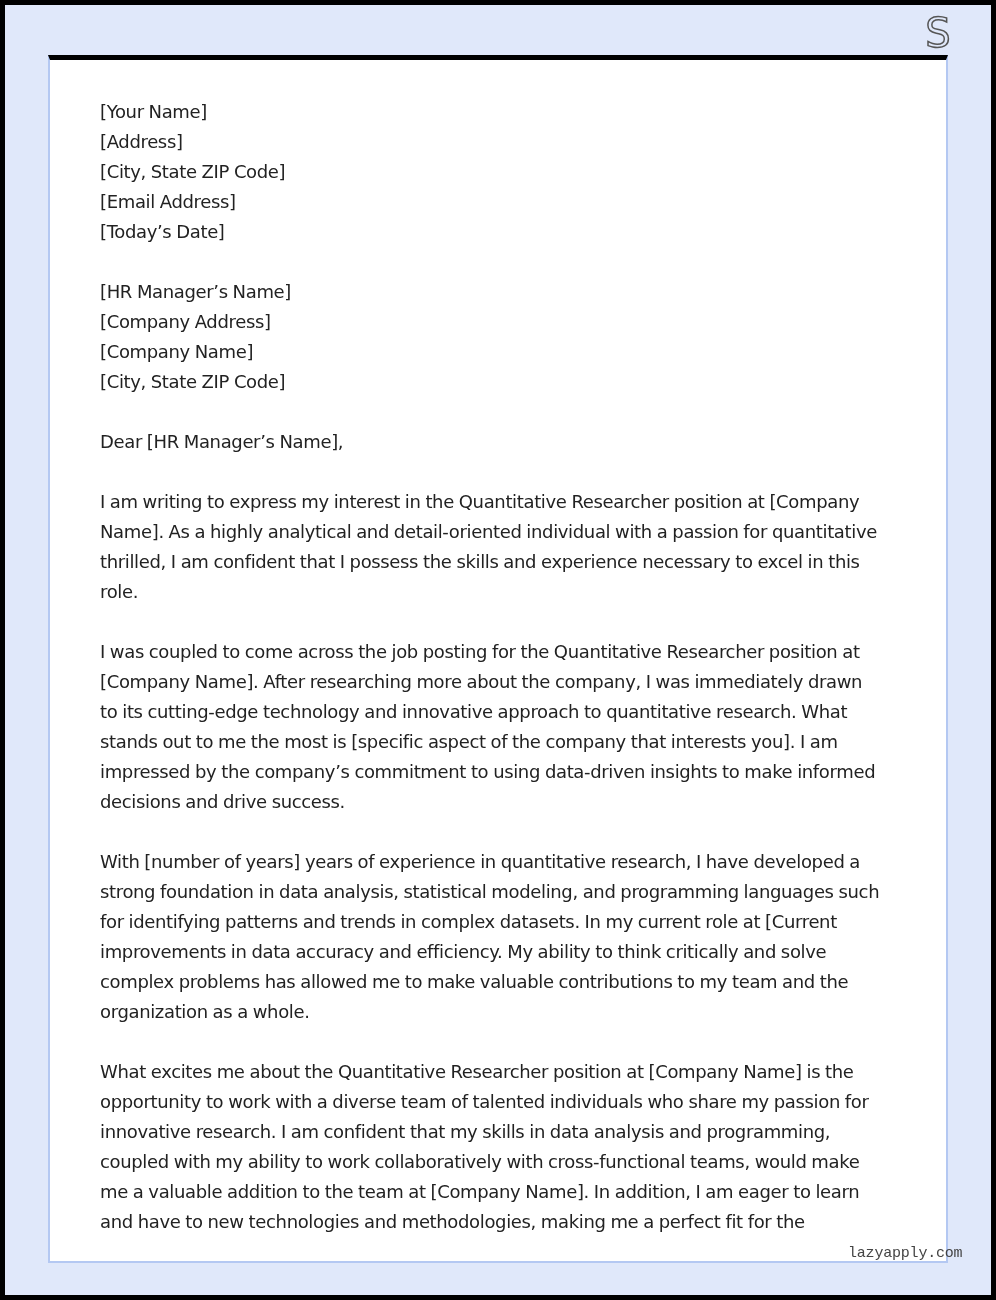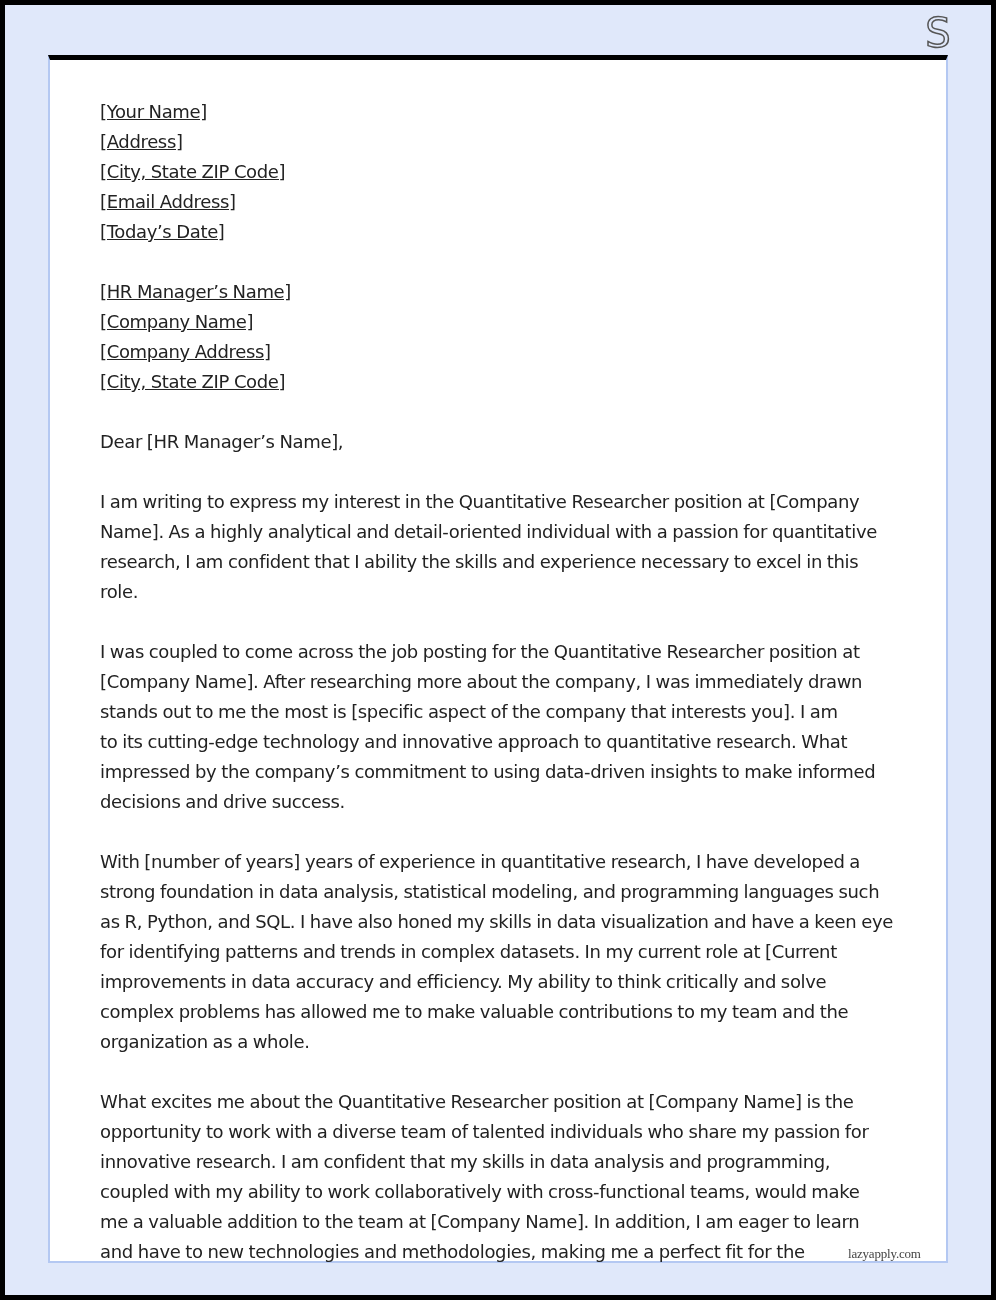--- a/index.html
+++ b/index.html
@@ -60,31 +60,30 @@
       letter-spacing: -0.35px;
       word-spacing: -0.5px;
       z-index: 2;
     }
     .content .line {
       display: block;
       white-space: nowrap;
     }
     .content .block {
       margin: 0 0 30px 0;
-      text-decoration: underline;
     }
     .content p {
       margin: 4px 0 30px 0;
     }
     .watermark {
       position: absolute;
       left: 843px;
       top: 1241px;
-      font-family: Liberation Serif, serif;
-      font-size: 13px;
+      font-family: Liberation Mono, monospace;
+      font-size: 15px;
       line-height: 16px;
       color: #444;
       z-index: 3;
       letter-spacing: -0.2px;
     }
   </style>
 </head>
 <body>
 
 <div class="frame">
@@ -96,49 +95,48 @@
     <div class="block">
       <span class="line">[Your Name]</span>
       <span class="line">[Address]</span>
       <span class="line">[City, State ZIP Code]</span>
       <span class="line">[Email Address]</span>
       <span class="line">[Today’s Date]</span>
     </div>
 
     <div class="block">
       <span class="line">[HR Manager’s Name]</span>
+      <span class="line">[Company Address]</span>
       <span class="line">[Company Name]</span>
-      <span class="line">[Company Address]</span>
       <span class="line">[City, State ZIP Code]</span>
     </div>
 
     <p>
       <span class="line">Dear [HR Manager’s Name],</span>
     </p>
 
     <p>
       <span class="line">I am writing to express my interest in the Quantitative Researcher position at [Company</span>
       <span class="line">Name]. As a highly analytical and detail-oriented individual with a passion for quantitative</span>
-      <span class="line">research, I am confident that I ability the skills and experience necessary to excel in this</span>
+      <span class="line">thrilled, I am confident that I possess the skills and experience necessary to excel in this</span>
       <span class="line">role.</span>
     </p>
 
     <p>
       <span class="line">I was coupled to come across the job posting for the Quantitative Researcher position at</span>
       <span class="line">[Company Name]. After researching more about the company, I was immediately drawn</span>
+      <span class="line">to its cutting-edge technology and innovative approach to quantitative research. What</span>
       <span class="line">stands out to me the most is [specific aspect of the company that interests you]. I am</span>
-      <span class="line">to its cutting-edge technology and innovative approach to quantitative research. What</span>
       <span class="line">impressed by the company’s commitment to using data-driven insights to make informed</span>
       <span class="line">decisions and drive success.</span>
     </p>
 
     <p>
       <span class="line">With [number of years] years of experience in quantitative research, I have developed a</span>
       <span class="line">strong foundation in data analysis, statistical modeling, and programming languages such</span>
-      <span class="line">as R, Python, and SQL. I have also honed my skills in data visualization and have a keen eye</span>
       <span class="line">for identifying patterns and trends in complex datasets. In my current role at [Current</span>
       <span class="line">improvements in data accuracy and efficiency. My ability to think critically and solve</span>
       <span class="line">complex problems has allowed me to make valuable contributions to my team and the</span>
       <span class="line">organization as a whole.</span>
     </p>
 
     <p>
       <span class="line">What excites me about the Quantitative Researcher position at [Company Name] is the</span>
       <span class="line">opportunity to work with a diverse team of talented individuals who share my passion for</span>
       <span class="line">innovative research. I am confident that my skills in data analysis and programming,</span>

